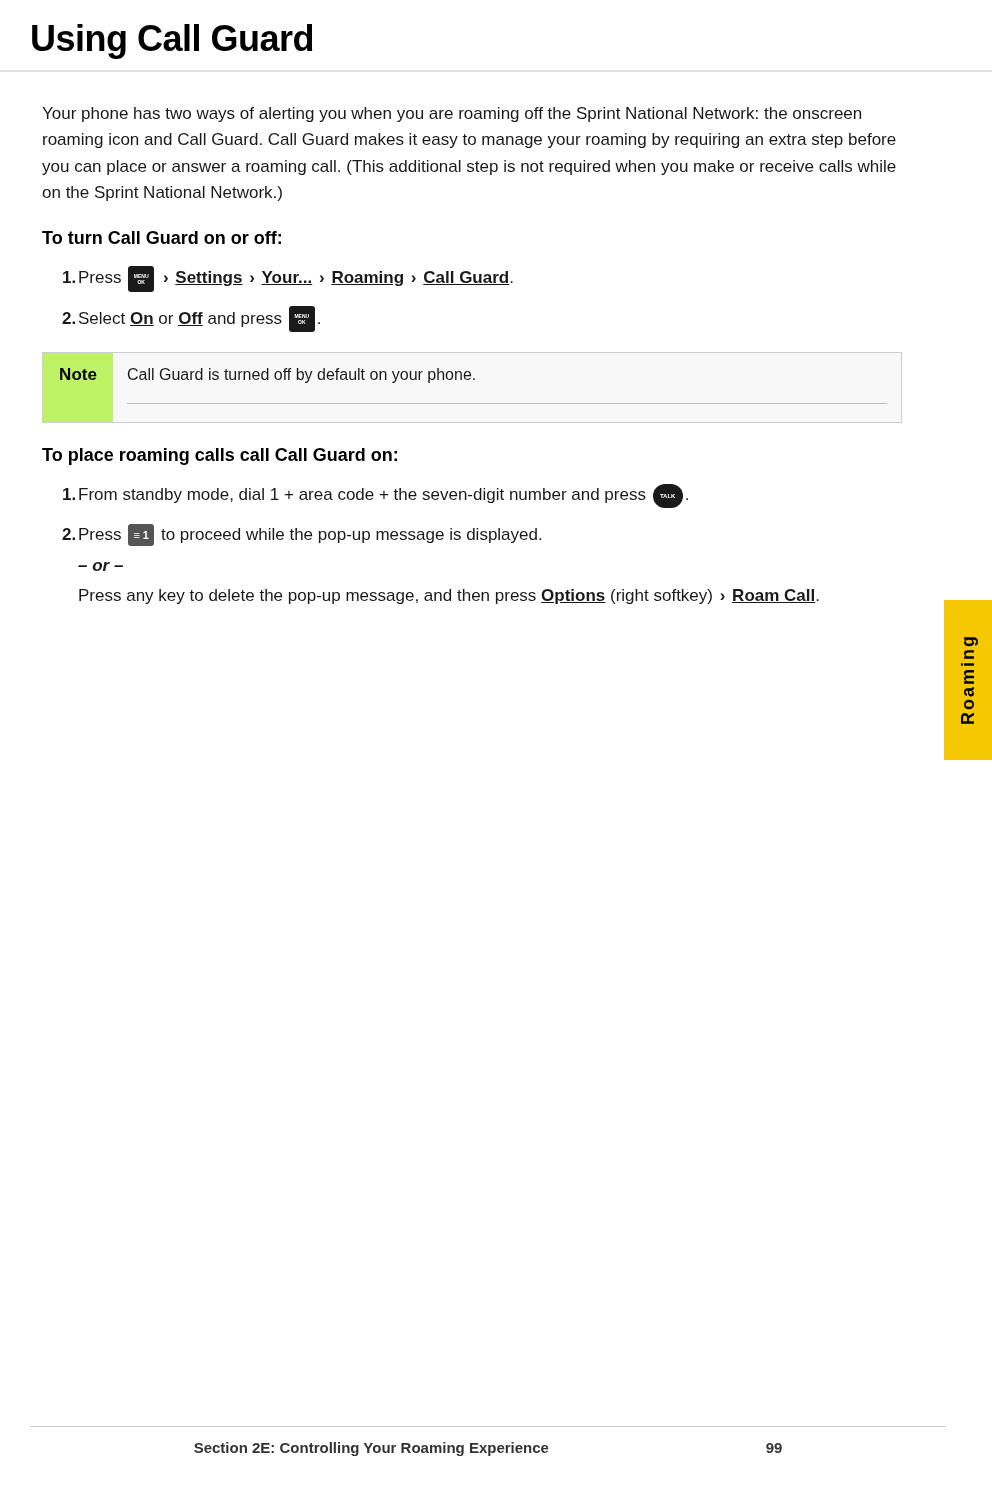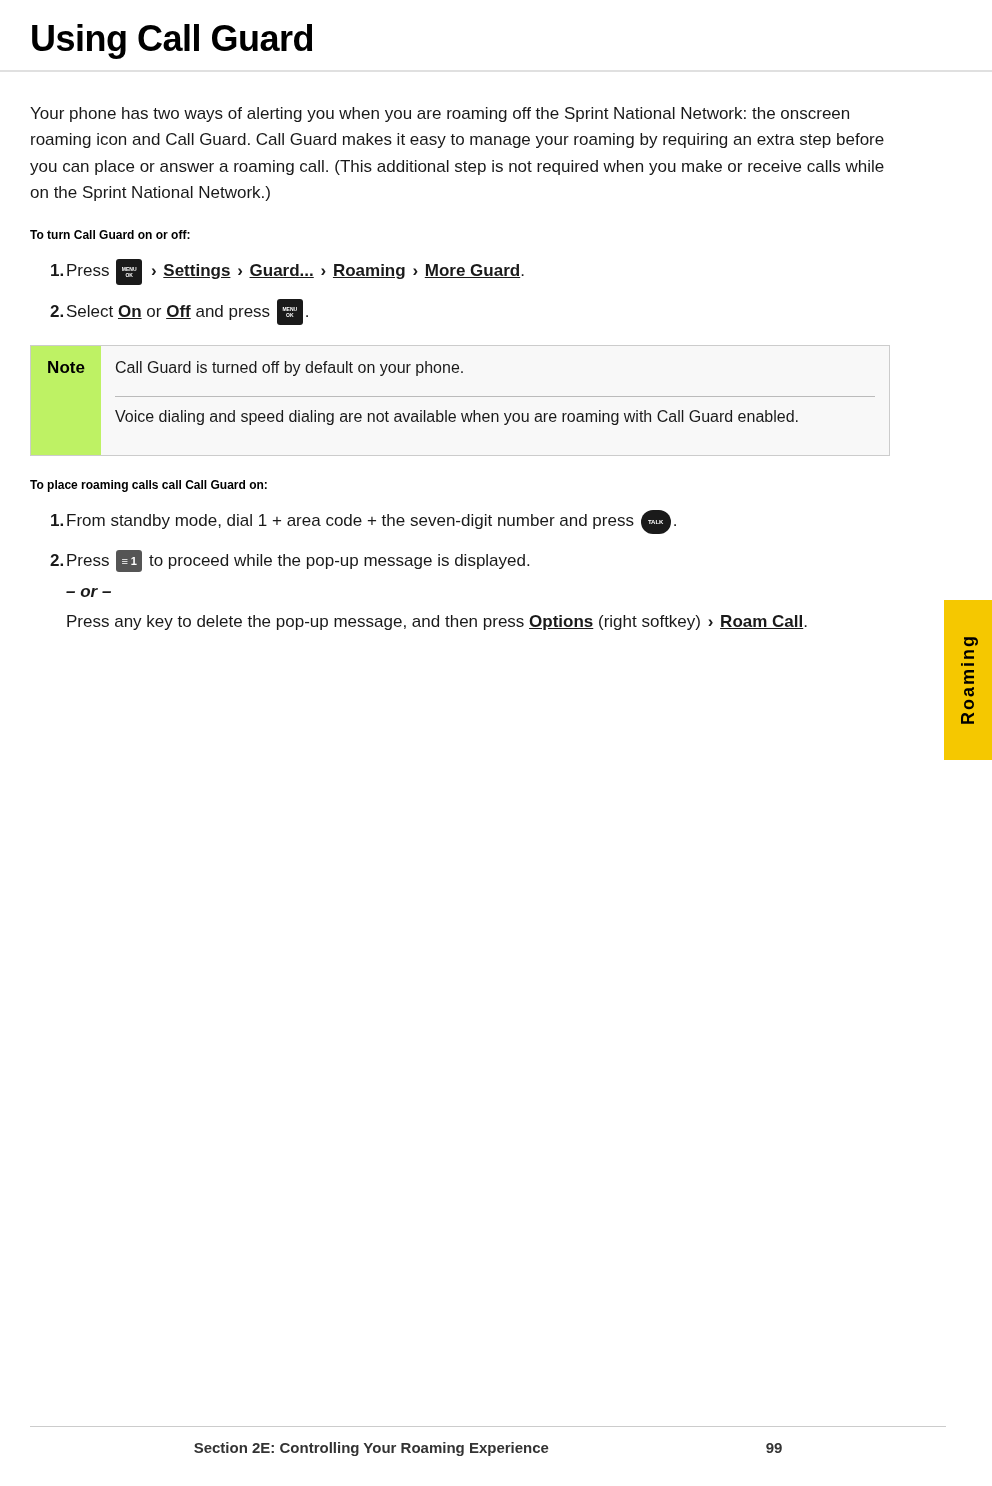--- a/index.html
+++ b/index.html
@@ -32,20 +32,21 @@
       font-weight: 900;
       font-family: 'Arial Black', 'Arial', sans-serif;
       color: #000000;
       letter-spacing: -0.5px;
     }
 
     
     .content-area {
       padding: 28px 30px 20px 30px;
       max-width: 920px;
+      margin-left: 12px;
     }
 
     
     .side-tab {
       position: absolute;
       right: 0;
       top: 600px;
       width: 48px;
       height: 160px;
       background: #f5c800;
@@ -68,21 +69,21 @@
     
     .intro-para {
       font-size: 17px;
       line-height: 1.55;
       margin-bottom: 22px;
       color: #1a1a1a;
     }
 
     
     .section-heading {
-      font-size: 12px;
+      font-size: 18px;
       font-weight: 900;
       margin-bottom: 16px;
       color: #000;
     }
 
     
     .numbered-list {
       list-style: none;
       margin-bottom: 20px;
       padding: 0;
@@ -266,41 +267,40 @@
     <p class="section-heading">To turn Call Guard on or off:</p>
 
     <ol class="numbered-list">
       <li>
         <span class="list-num">1.</span>
         <span class="list-content">
           Press <span class="menu-icon"></span>
           <span class="arrow">›</span>
           <span class="bold">Settings</span>
           <span class="arrow">›</span>
-          <span class="bold">Guard...</span>
+          <span class="bold">Your...</span>
           <span class="arrow">›</span>
           <span class="bold">Roaming</span>
           <span class="arrow">›</span>
-          <span class="bold">More Guard</span>.
+          <span class="bold">Call Guard</span>.
         </span>
       </li>
       <li>
         <span class="list-num">2.</span>
         <span class="list-content">
           Select <span class="bold">On</span> or <span class="bold">Off</span> and press <span class="menu-icon"></span>.
         </span>
       </li>
     </ol>
 
     <div class="note-box">
       <div class="note-label">Note</div>
       <div class="note-content">
         <div class="note-line">Call Guard is turned off by default on your phone.</div>
         <hr class="note-divider">
-        <div class="note-line">Voice dialing and speed dialing are not available when you are roaming with Call Guard enabled.</div>
       </div>
     </div>
 
     <p class="section-heading">To place roaming calls call Call Guard on:</p>
 
     <ol class="numbered-list">
       <li>
         <span class="list-num">1.</span>
         <span class="list-content">
           From standby mode, dial 1 + area code + the seven-digit number and press

